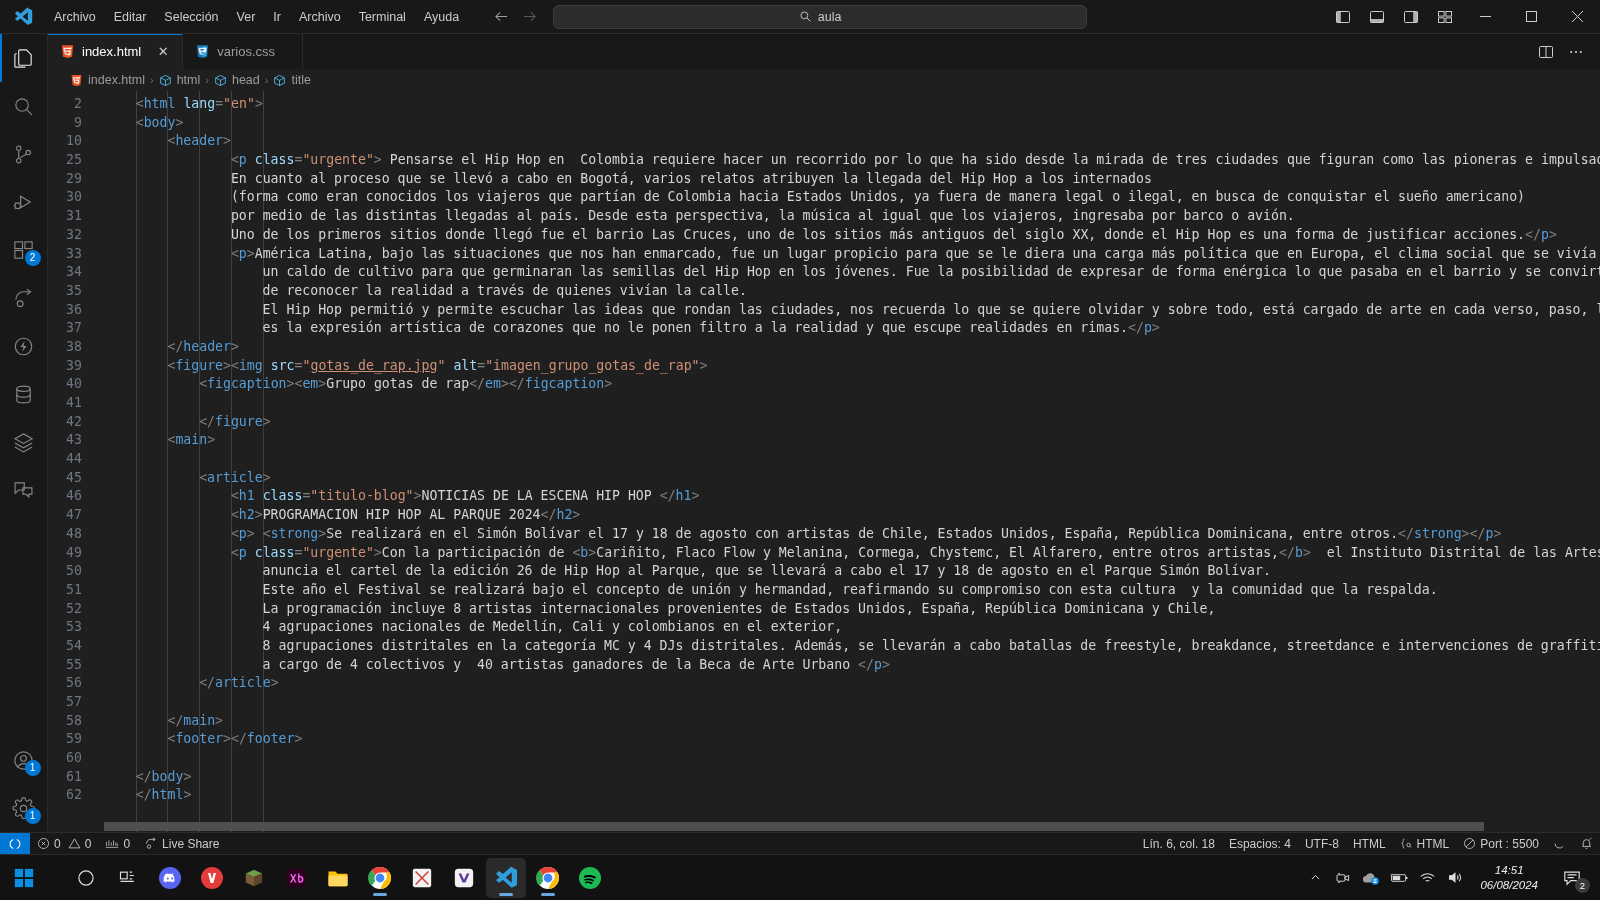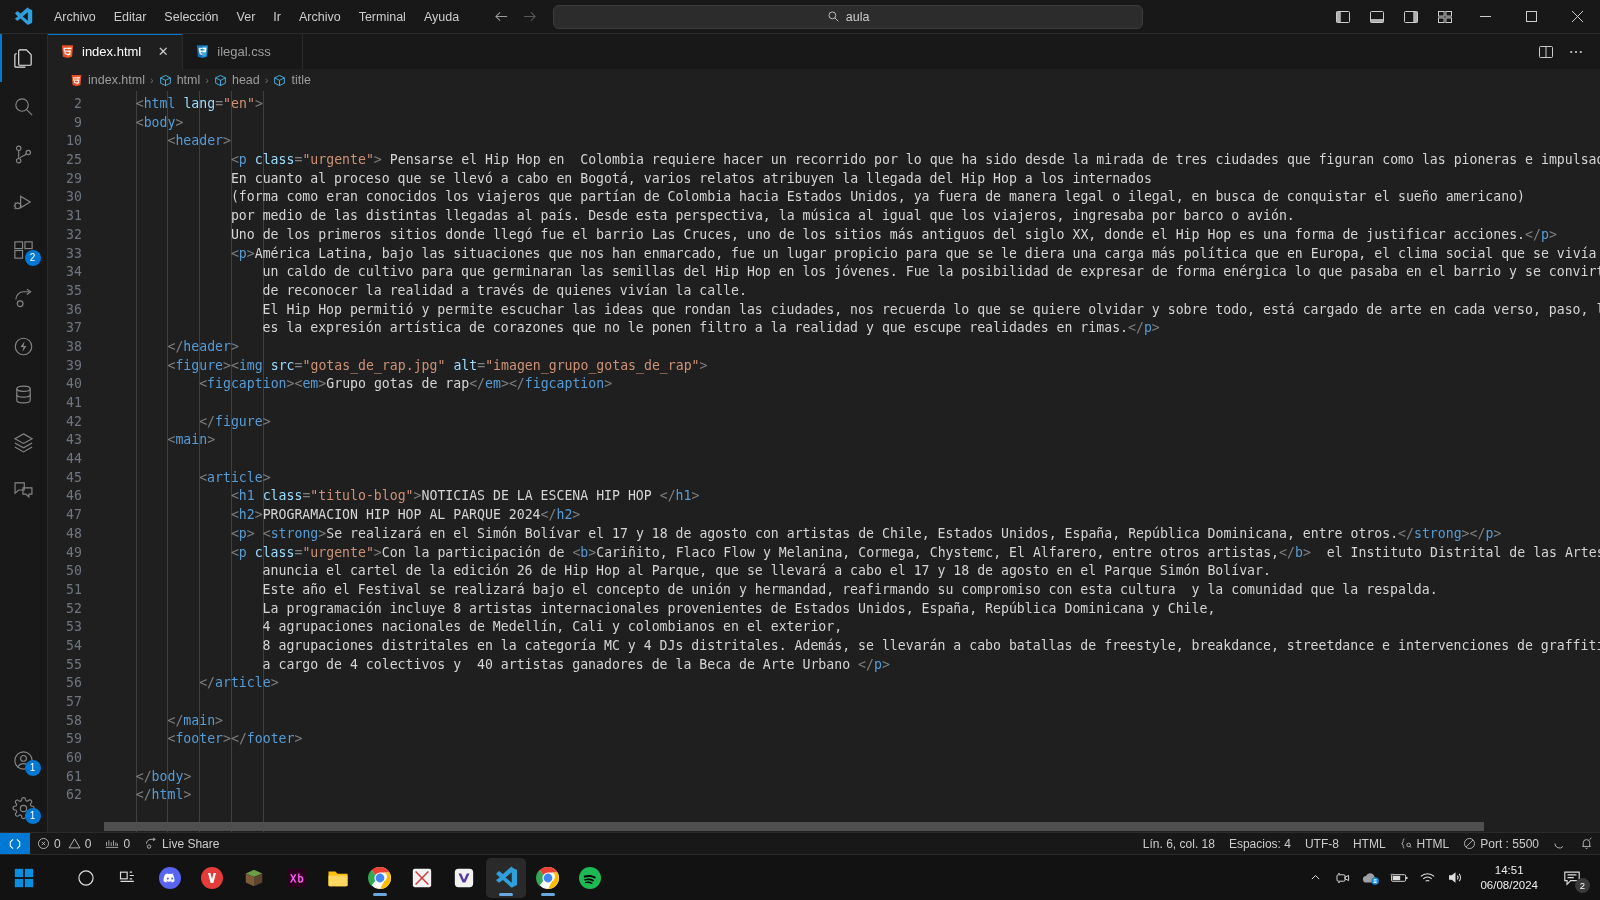--- a/index.html
+++ b/index.html
@@ -10,21 +10,21 @@
   
   .titlebar { height:34px; background:#181818; display:flex; align-items:center;
               flex:0 0 34px; border-bottom:1px solid #2b2b2b; }
   .vs-logo { width:46px; height:34px; display:flex; align-items:center; justify-content:center; }
   .menu { display:flex; align-items:center; gap:2px; }
   .menu-item { font-size:12.5px; color:#cccccc; padding:4px 8px; border-radius:4px; white-space:nowrap; }
   .nav-arrows { display:flex; align-items:center; gap:4px; margin-left:22px; }
   .nav-btn { width:24px; height:22px; display:flex; align-items:center; justify-content:center;
              border-radius:4px; color:#9d9d9d; }
   .nav-btn.dim { color:#5a5a5a; }
-  .cmdcenter { width:590px; height:24px; margin-left:12px; background:#2c2c2c;
+  .cmdcenter { width:534px; height:24px; margin-left:12px; background:#2c2c2c;
                border:1px solid #3c3c3c; border-radius:6px; display:flex; align-items:center;
                justify-content:center; gap:6px; }
   .cmdcenter .txt { font-size:12.5px; color:#cccccc; }
   .titlebar-right { margin-left:auto; display:flex; align-items:center; height:34px; }
   .layout-btn { width:34px; height:34px; display:flex; align-items:center; justify-content:center; color:#cccccc; }
   .wctrl { width:46px; height:34px; display:flex; align-items:center; justify-content:center;
            color:#cccccc; font-size:11px; }
 
   
   .body { flex:1 1 auto; display:flex; min-height:0; }
@@ -76,21 +76,21 @@
   
   .guides { position:absolute; left:56px; top:0; bottom:0; pointer-events:none; }
   .guide { position:absolute; top:0; bottom:0; width:1px; background:#404040; }
 
   
   .tag { color:#569cd6; }
   .brk { color:#808080; }
   .attr { color:#9cdcfe; }
   .str { color:#ce9178; }
   .txt { color:#d4d4d4; }
-  .lnk { color:#ce9178; }
+  .lnk { color:#ce9178; text-decoration:underline; }
 
   
   .hscroll { position:absolute; left:0; right:0; bottom:0; height:12px; background:transparent; }
   .hscroll .thumb { position:absolute; left:56px; width:1380px; top:2px; height:9px;
                     background:#4f4f4f; border-radius:0; }
 
   
   .statusbar { height:22px; background:#181818; display:flex; align-items:center;
                font-size:12px; color:#cccccc; flex:0 0 22px; border-top:1px solid #2b2b2b; }
   .sb-left { display:flex; align-items:center; }
@@ -107,21 +107,21 @@
   .searchpill .lbl { font-size:12.5px; color:#dddddd; }
   .tb-icons { display:flex; align-items:center; gap:2px; margin-left:18px; }
   .tb-icon { width:40px; height:40px; display:flex; align-items:center; justify-content:center;
              border-radius:5px; position:relative; }
   .tb-icon.running:after { content:""; position:absolute; bottom:2px; left:50%; transform:translateX(-50%);
                            width:14px; height:3px; border-radius:2px; background:#6aa9e0; }
   .tb-icon.active { background:#ffffff1a; }
   .tray { margin-left:auto; display:flex; align-items:center; gap:2px; padding-right:6px; }
   .tray-icon { width:26px; height:40px; display:flex; align-items:center; justify-content:center; color:#dddddd; }
   .clock { display:flex; flex-direction:column; align-items:center; justify-content:center;
-           font-size:11.5px; line-height:15px; color:#eeeeee; padding:0 10px; }
+           font-size:11.5px; line-height:15px; color:#eeeeee; padding:0 10px;font-style:italic; }
   .notifbell { width:44px; height:40px; display:flex; align-items:center; justify-content:center;
                position:relative; }
   .notif-count { position:absolute; right:4px; bottom:5px; width:15px; height:15px; border-radius:8px;
                  background:#3a3a3a; color:#fff; font-size:9.5px; line-height:15px; text-align:center; }
   svg { display:block; }
 </style>
 </head>
 <body>
 
 <div class="app">
@@ -318,21 +318,21 @@
           </div>
           <div class="tab">
             <span>
               <svg width="15" height="15" viewBox="0 0 24 24">
                   <path fill="#1572b6" d="M3 2h18l-1.6 18.2L12 22.5 4.6 20.2z"></path>
                   <path fill="#33a9dc" d="M12 3.8v17.1l5.9-1.8L19.3 3.8z"></path>
                   <path fill="#fff" d="M12 10.2h3l.2-2.1H12V6.1h6.3l-.1.7-.6 6.4H12z"></path>
                   <path fill="#ebebeb" d="M12 15.3l-2.6-.7-.2-1.8H7.1l.3 3.6 4.6 1.3zM12 10.2H9l-.2-2.1H12V6.1H5.7l.1.7.6 6.4H12z"></path>
                 </svg>
             </span>
-            <span>ilegal.css</span>
+            <span>varios.css</span>
           </div>
         </div>
         <div class="tabs-actions">
           <div class="ta-btn">
             <svg width="16" height="16" viewBox="0 0 16 16">
                 <rect x="1.5" y="2.5" width="13" height="11" rx="1" fill="none" stroke="currentColor" stroke-width="1"></rect>
                 <path stroke="currentColor" stroke-width="1" d="M8 2.5v11"></path>
               </svg>
           </div>
           <div class="ta-btn">

